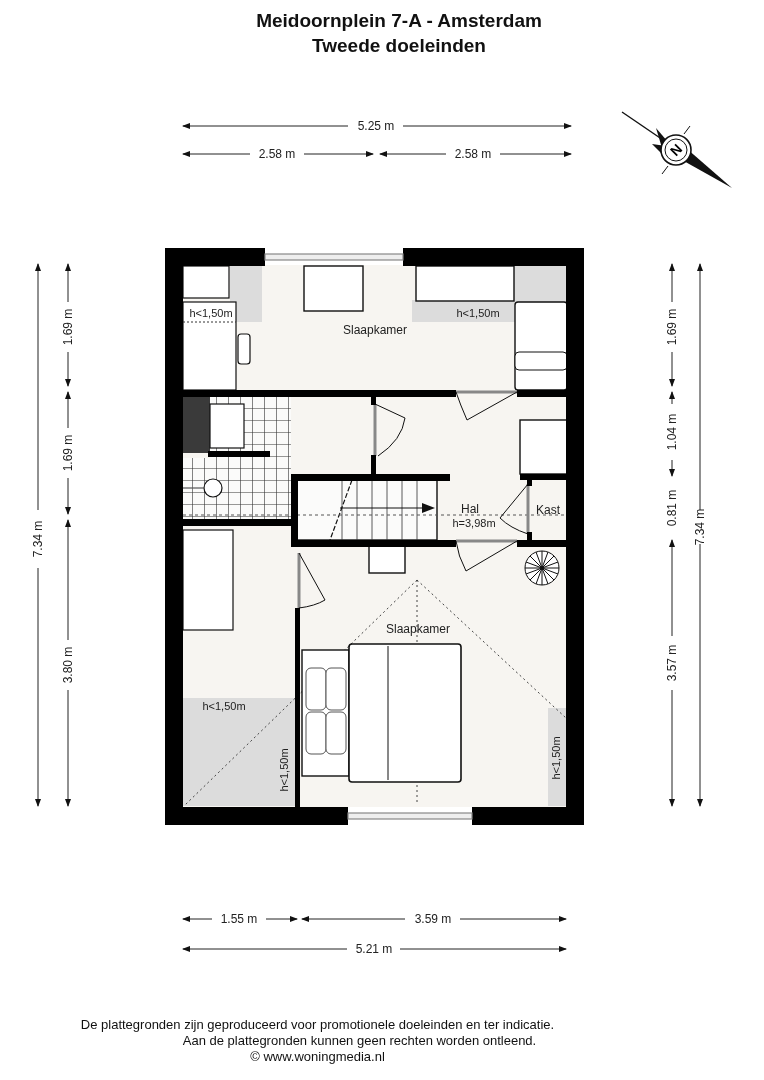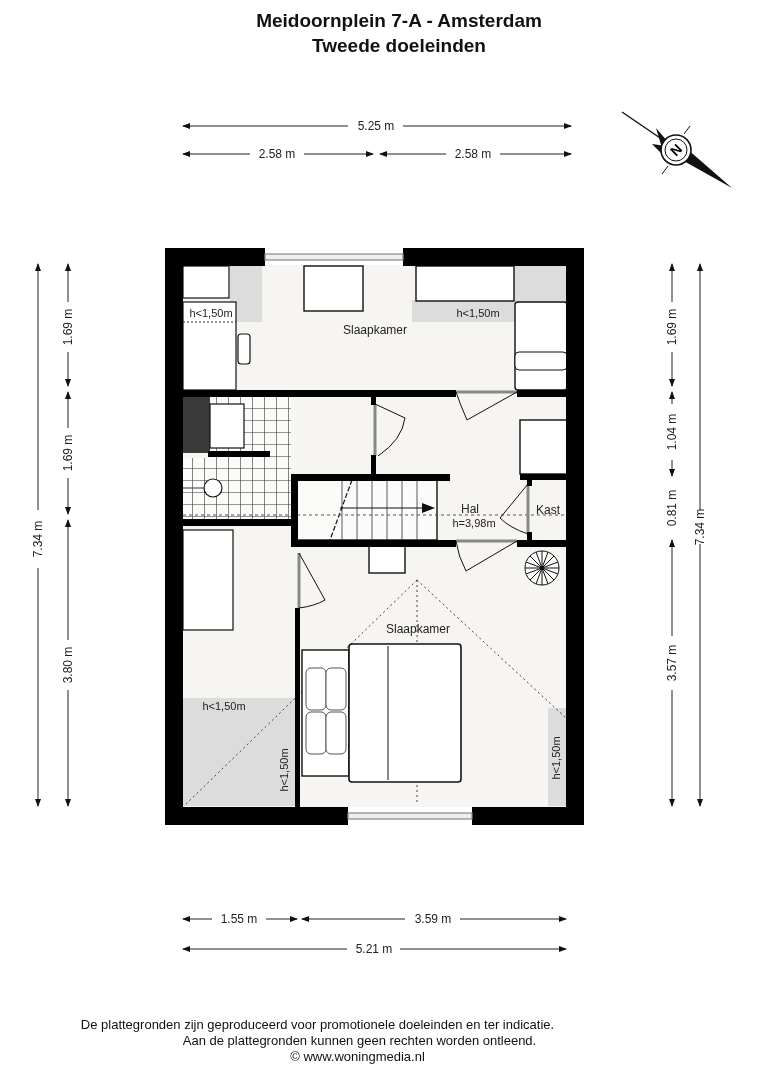--- a/index.html
+++ b/index.html
@@ -7,21 +7,21 @@
   .title { position:absolute; left:0; width:764px; text-align:center; font-weight:bold; font-size:19px; line-height:24px;padding-left:17px; }
   .title.l1 { top:9px; }
   .title.l2 { top:34px; }
   .plan { position:absolute; left:0; top:0; }
   .dimtxt { font-family:"Liberation Sans", sans-serif; font-size:12px; fill:#222; }
   .roomtxt { font-family:"Liberation Sans", sans-serif; font-size:12px; fill:#222; }
   .smalltxt { font-family:"Liberation Sans", sans-serif; font-size:11px; fill:#222; }
   .footer { position:absolute; left:0; width:635px; text-align:center; font-size:13px; line-height:16px; color:#111; }
   .footer.f1 { top:1017px; }
   .footer.f2 { top:1033px;padding-left:42px; }
-  .footer.f3 { top:1049px;margin-left:40px; }
+  .footer.f3 { top:1049px; }
 </style>
 </head>
 <body>
 
 <div class="title l1">Meidoornplein 7-A - Amsterdam</div>
 <div class="title l2">Tweede doeleinden</div>
 
 <svg class="plan" width="764" height="1080" viewBox="0 0 764 1080" xmlns="http://www.w3.org/2000/svg">
   <defs>
     <marker id="arr" markerWidth="8" markerHeight="8" refX="7" refY="4" orient="auto" markerUnits="userSpaceOnUse">

